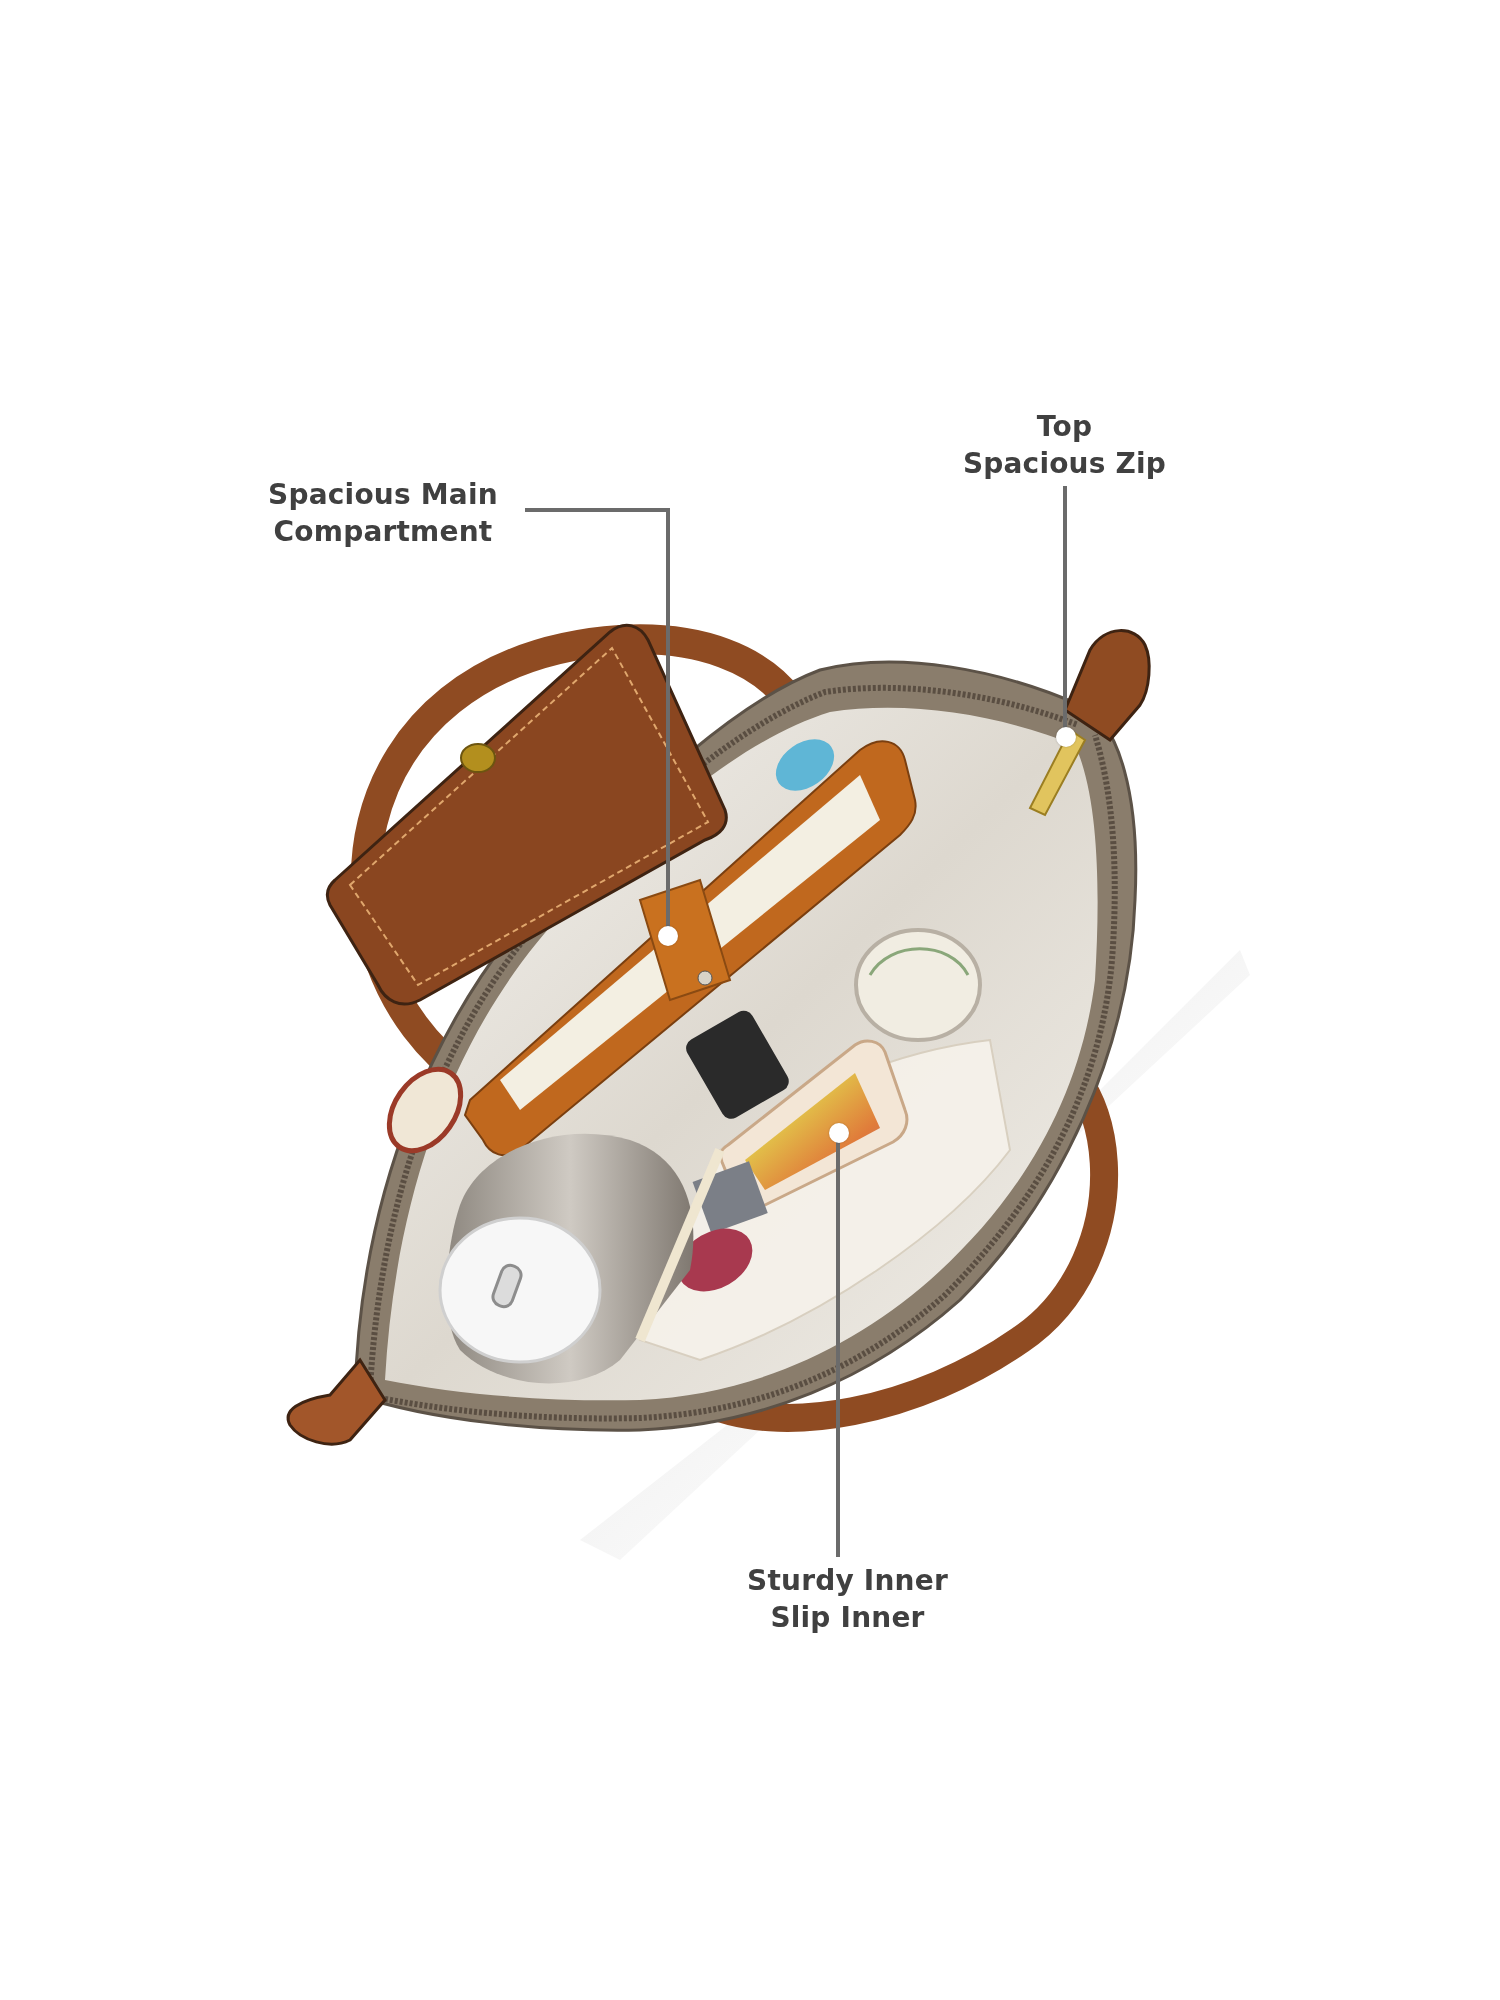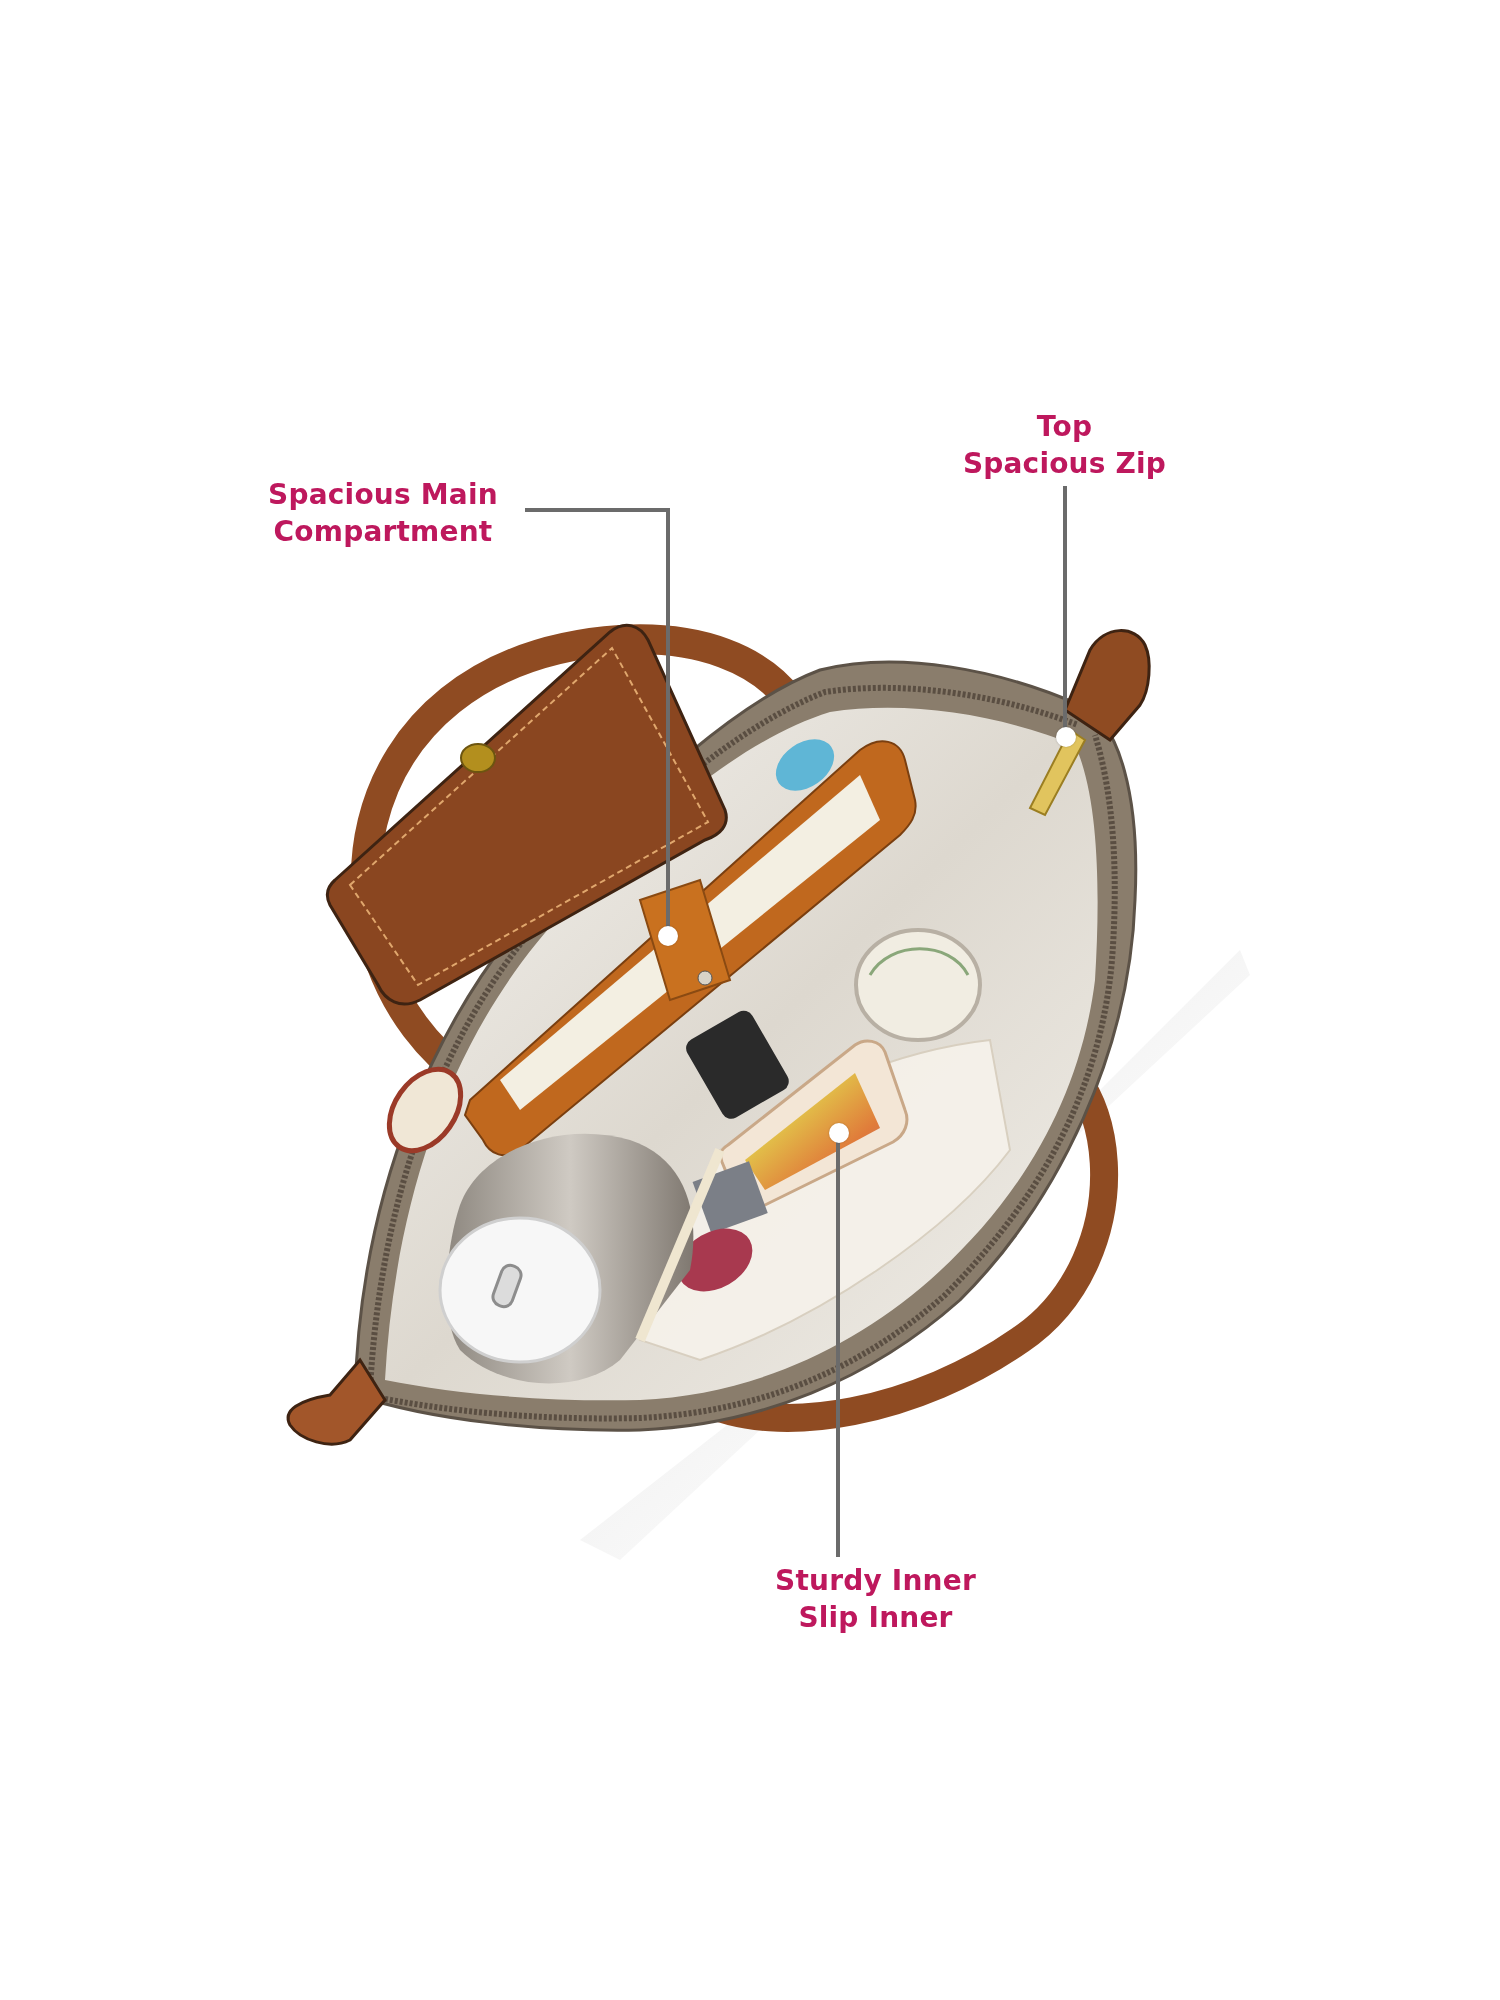--- a/index.html
+++ b/index.html
@@ -1,20 +1,20 @@
 <!DOCTYPE html>
 <html><head>
 <meta charset="utf-8">
 <style>
   html, body { margin:0; padding:0; background:#ffffff; }
   body { width:1500px; height:2000px; position:relative; overflow:hidden;
          font-family:"DejaVu Sans", "Liberation Sans", sans-serif; }
   .stage { position:absolute; left:0; top:0; width:1500px; height:2000px; }
   .illustration { position:absolute; left:0; top:0; width:1500px; height:2000px; }
-  .callout-label { position:absolute; color:#be185d; font-weight:bold;
+  .callout-label { position:absolute; color:#404040; font-weight:bold;
                    font-size:28px; line-height:37px; text-align:center; white-space:nowrap; letter-spacing:0.2px; }
   .leader { position:absolute; background:#6b6b6b; }
   .dot { position:absolute; width:20px; height:20px; border-radius:50%;
          background:#ffffff; box-shadow:0 0 2px rgba(0,0,0,0.25); }
 </style>
 </head>
 <body>
 
 <div class="stage">
 
@@ -109,18 +109,18 @@
 
   <div class="callout-label" style="left:952px; top:408px; width:225px;">
     <div>Top</div>
     <div>Spacious Zip</div>
   </div>
   <div class="leader" style="left:1063px; top:486px; width:4px; height:250px;"></div>
   <div class="dot" style="left:1056px; top:727px;"></div>
 
   <div class="leader" style="left:836px; top:1133px; width:4px; height:424px;"></div>
   <div class="dot" style="left:829px; top:1123px;"></div>
-  <div class="callout-label" style="left:740px; top:1562px; width:215px;margin-left:28px;">
+  <div class="callout-label" style="left:740px; top:1562px; width:215px;">
     <div>Sturdy Inner</div>
     <div>Slip Inner</div>
   </div>
 
 </div>
 
 </body></html>

